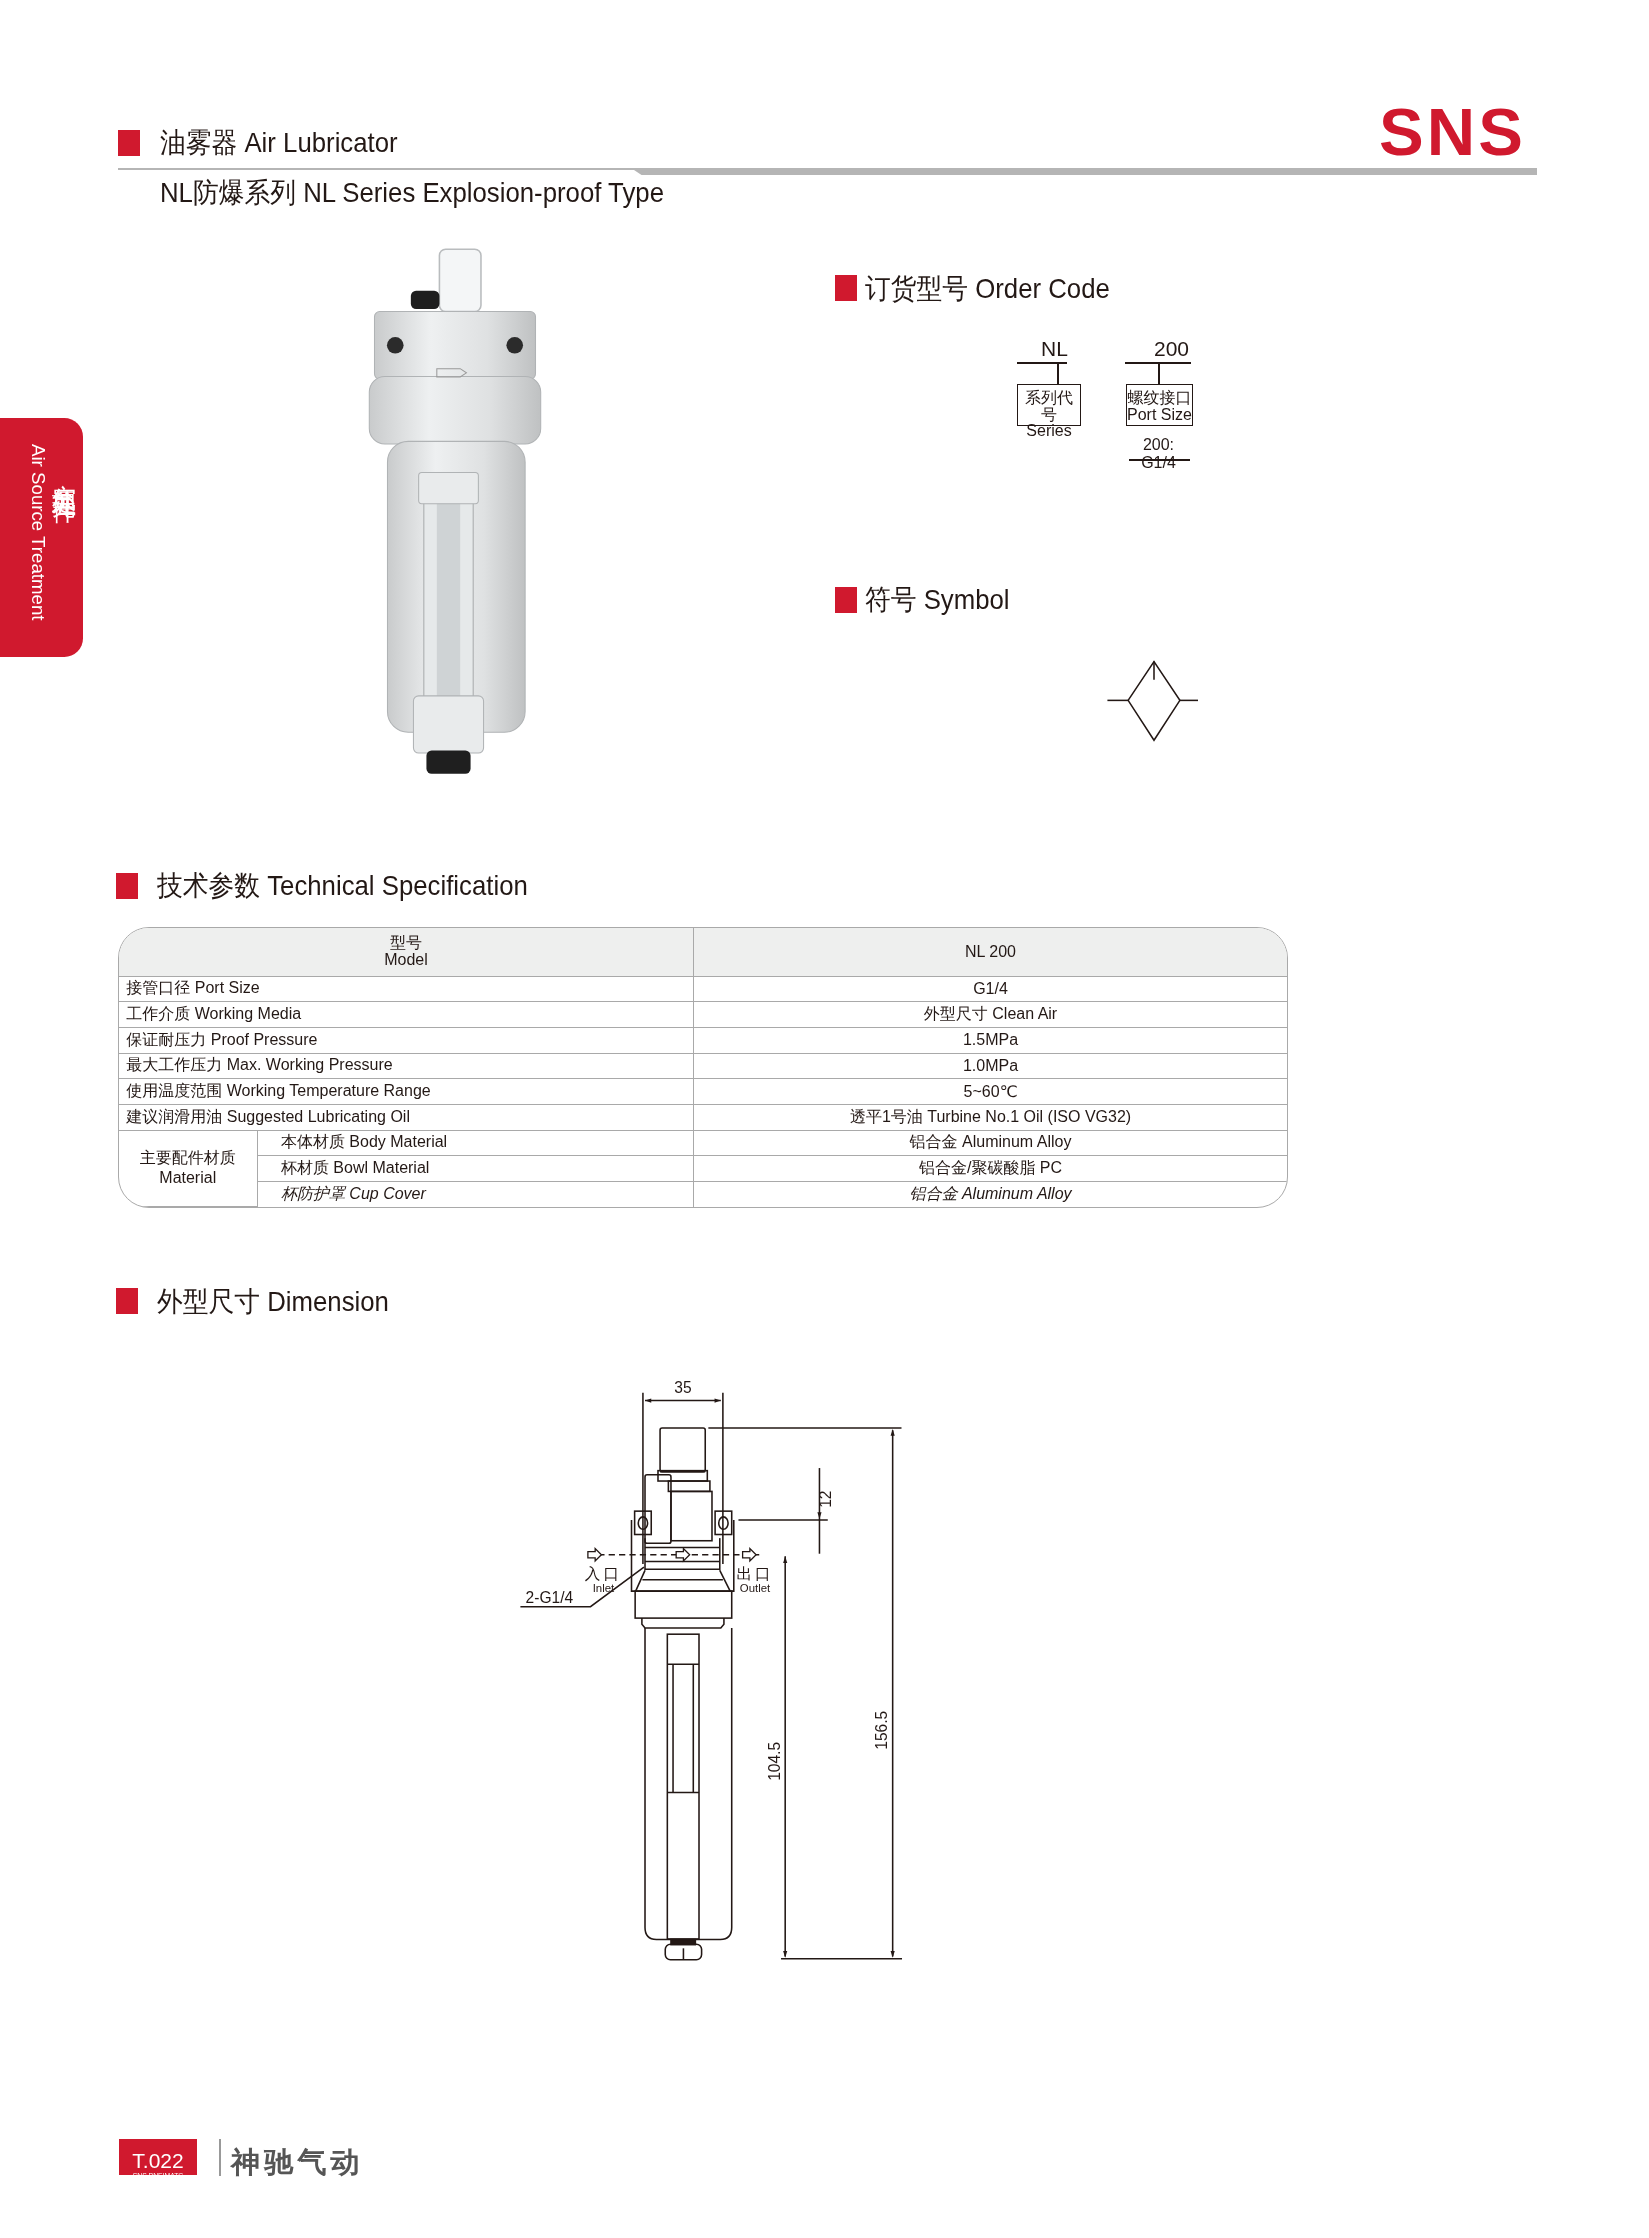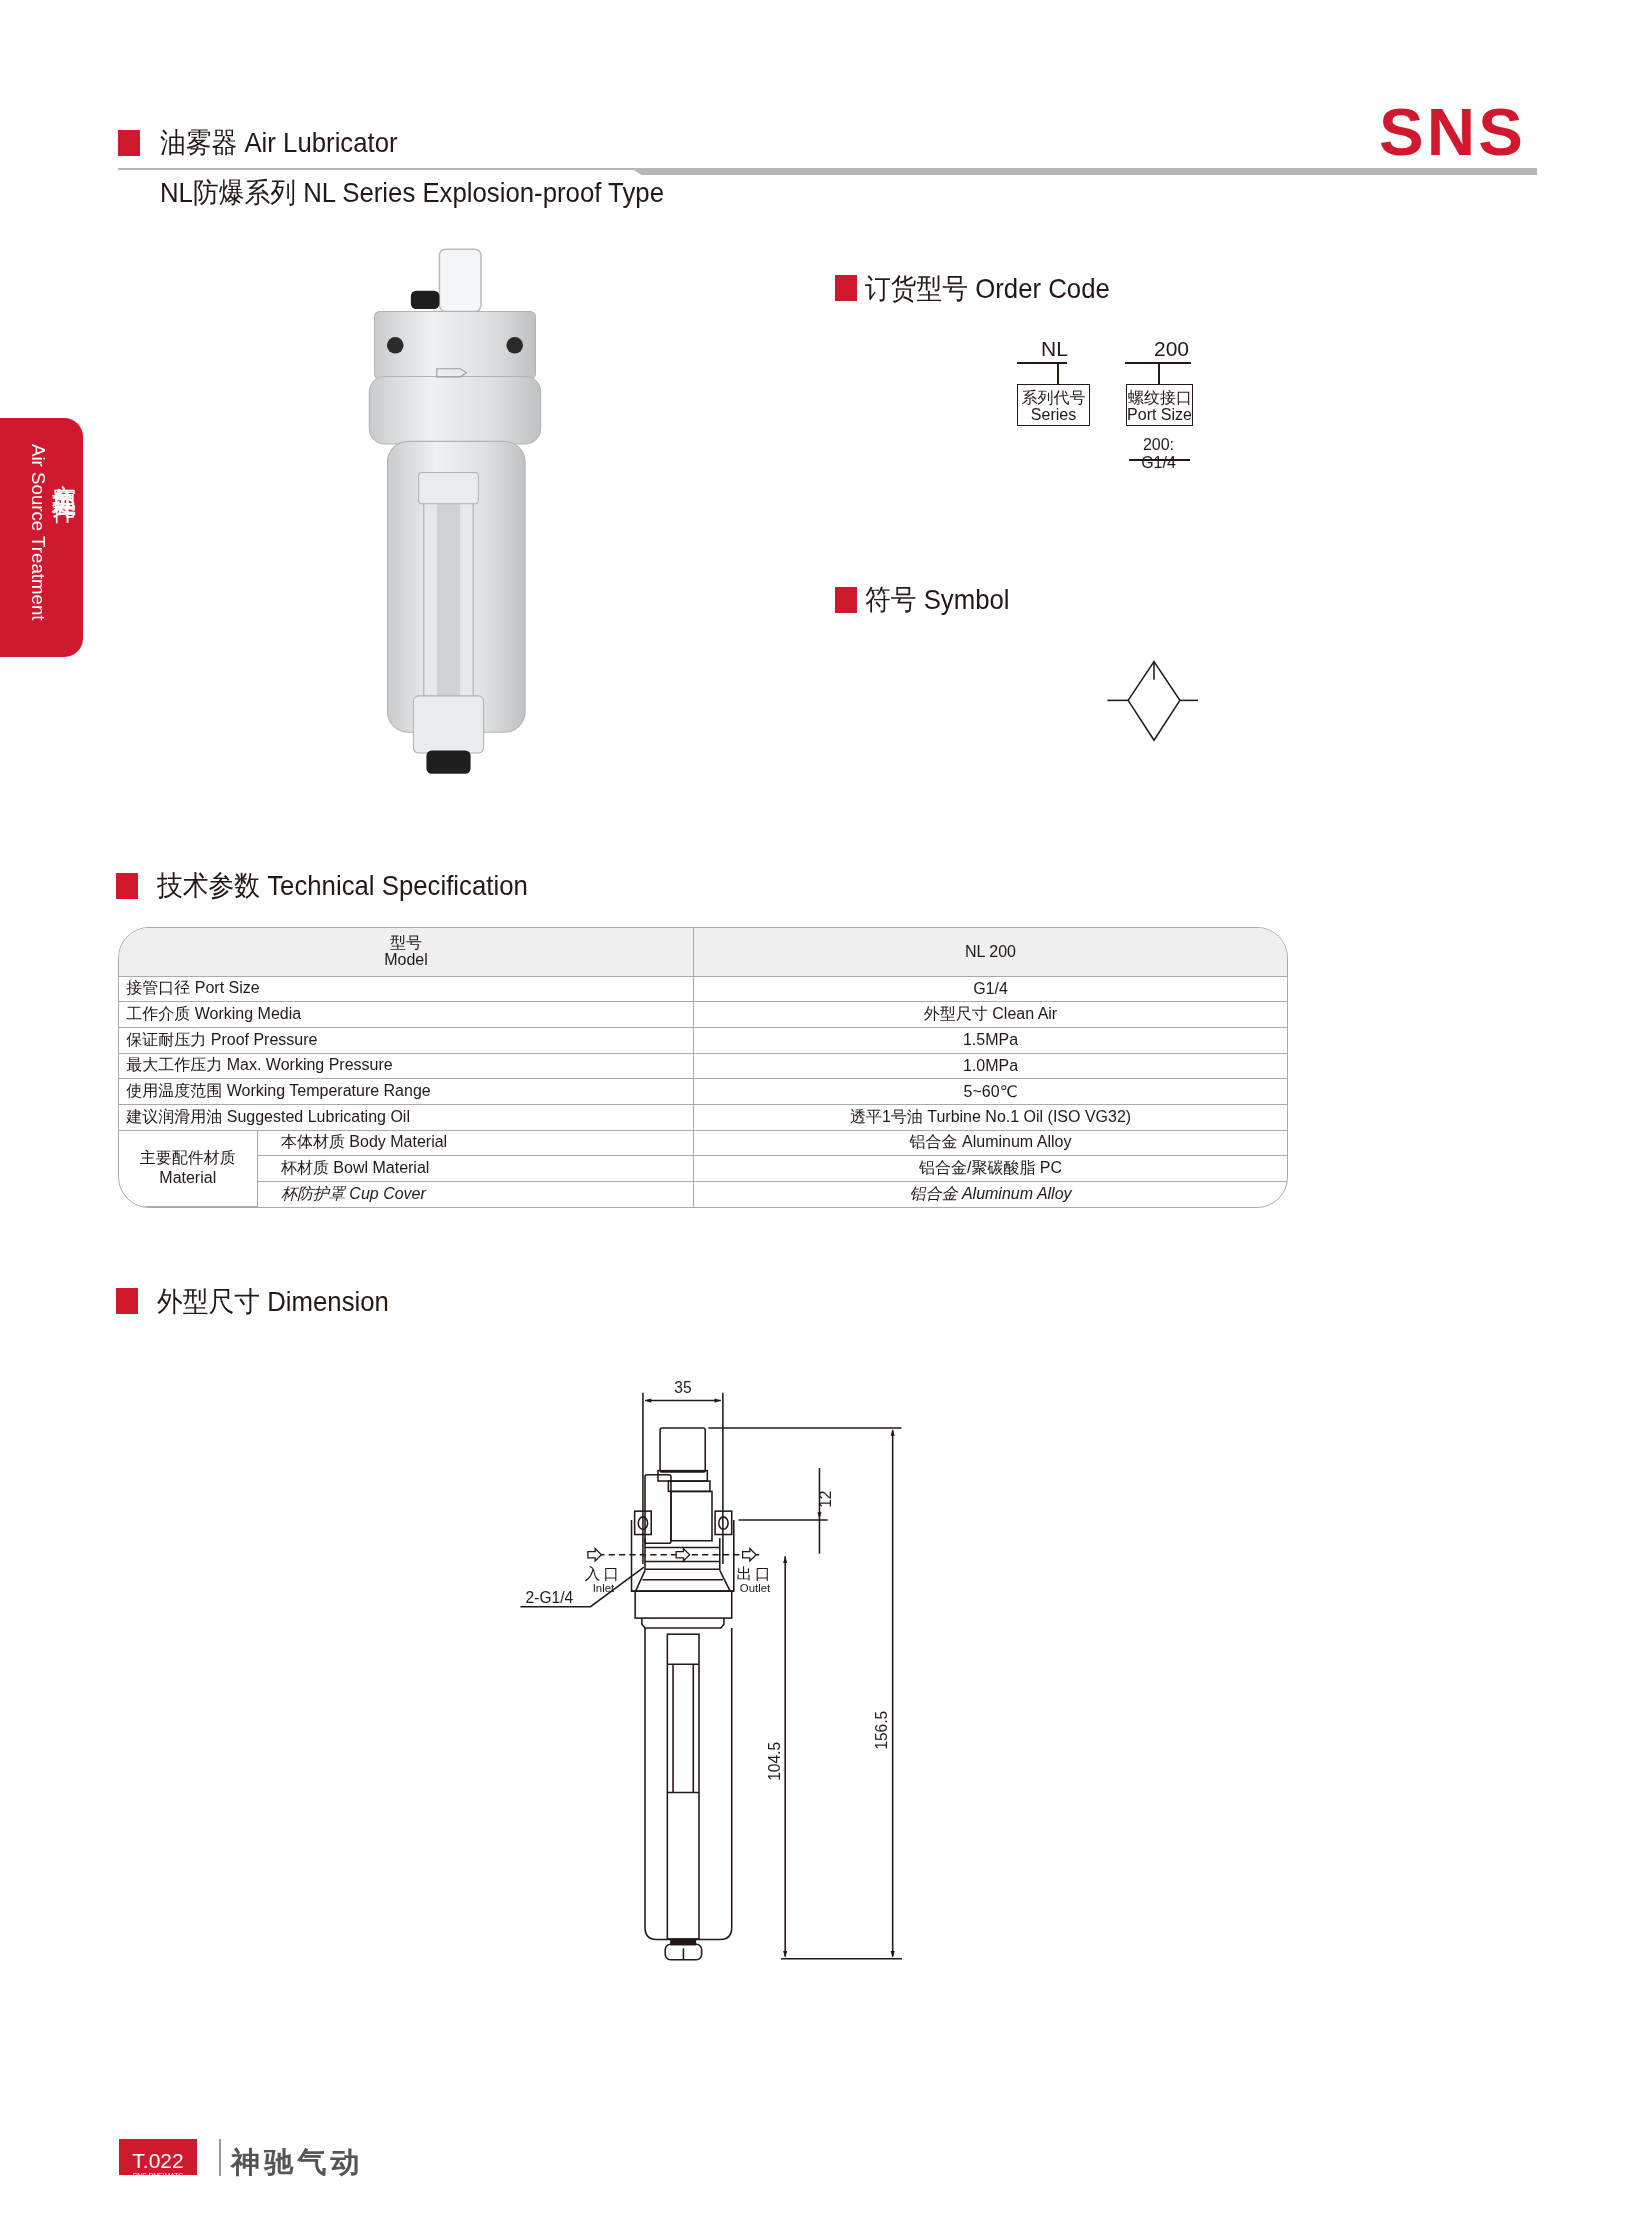--- a/index.html
+++ b/index.html
@@ -84,29 +84,29 @@
     <rect x="120" y="975" width="85" height="45" rx="10" fill="#1f1f1f"></rect>
   </svg>
 </div>
 
 <div class="red-sq" style="left:835px; top:275px;"></div>
 <div class="sec-title" style="left:865px; top:273px;">订货型号 Order Code</div>
 
 <div class="oc-text" style="left:1018px; top:337px; width:73px;">NL</div>
 <div class="oc-line" style="left:1017px; top:362px; width:50px; height:1.6px;"></div>
 <div class="oc-line" style="left:1057px; top:364px; width:1.6px; height:21px;"></div>
-<div class="oc-box" style="left:1017px; top:384px; width:73px; height:42px;text-align:center;">
+<div class="oc-box" style="left:1017px; top:384px; width:64px; height:42px;text-align:center;">
   <div>系列代号</div>
   <div>Series</div>
 </div>
 
 <div class="oc-text" style="left:1135px; top:337px; width:73px;">200</div>
 <div class="oc-line" style="left:1125px; top:362px; width:66px; height:1.6px;"></div>
 <div class="oc-line" style="left:1158px; top:364px; width:1.6px; height:21px;"></div>
-<div class="oc-box" style="left:1126px; top:384px; width:67px; height:42px;text-align:right;">
+<div class="oc-box" style="left:1126px; top:384px; width:67px; height:42px;">
   <div>螺纹接口</div>
   <div>Port Size</div>
 </div>
 <div class="oc-text" style="left:1126px; top:436px; width:65px; font-size:16px;">200: G1/4</div>
 <div class="oc-line" style="left:1129px; top:459px; width:61px; height:1.6px;"></div>
 
 <div class="red-sq" style="left:835px; top:587px;"></div>
 <div class="sec-title" style="left:865px; top:584px;">符号 Symbol</div>
 <div class="abs" style="left:1107px; top:660px; width:94px; height:88px;">
   <svg width="94" height="88" viewBox="0 0 180 170">

